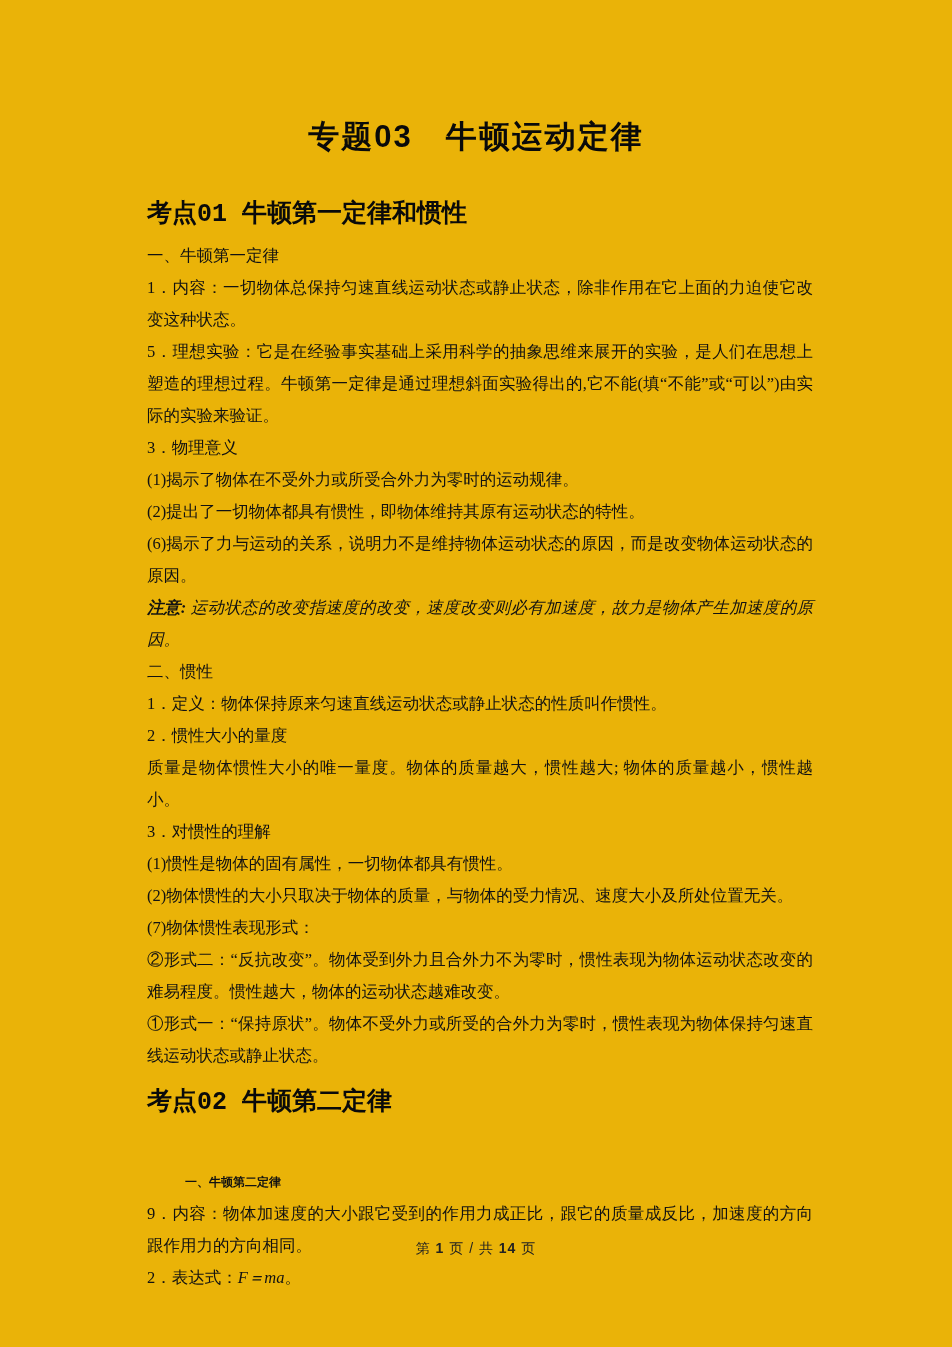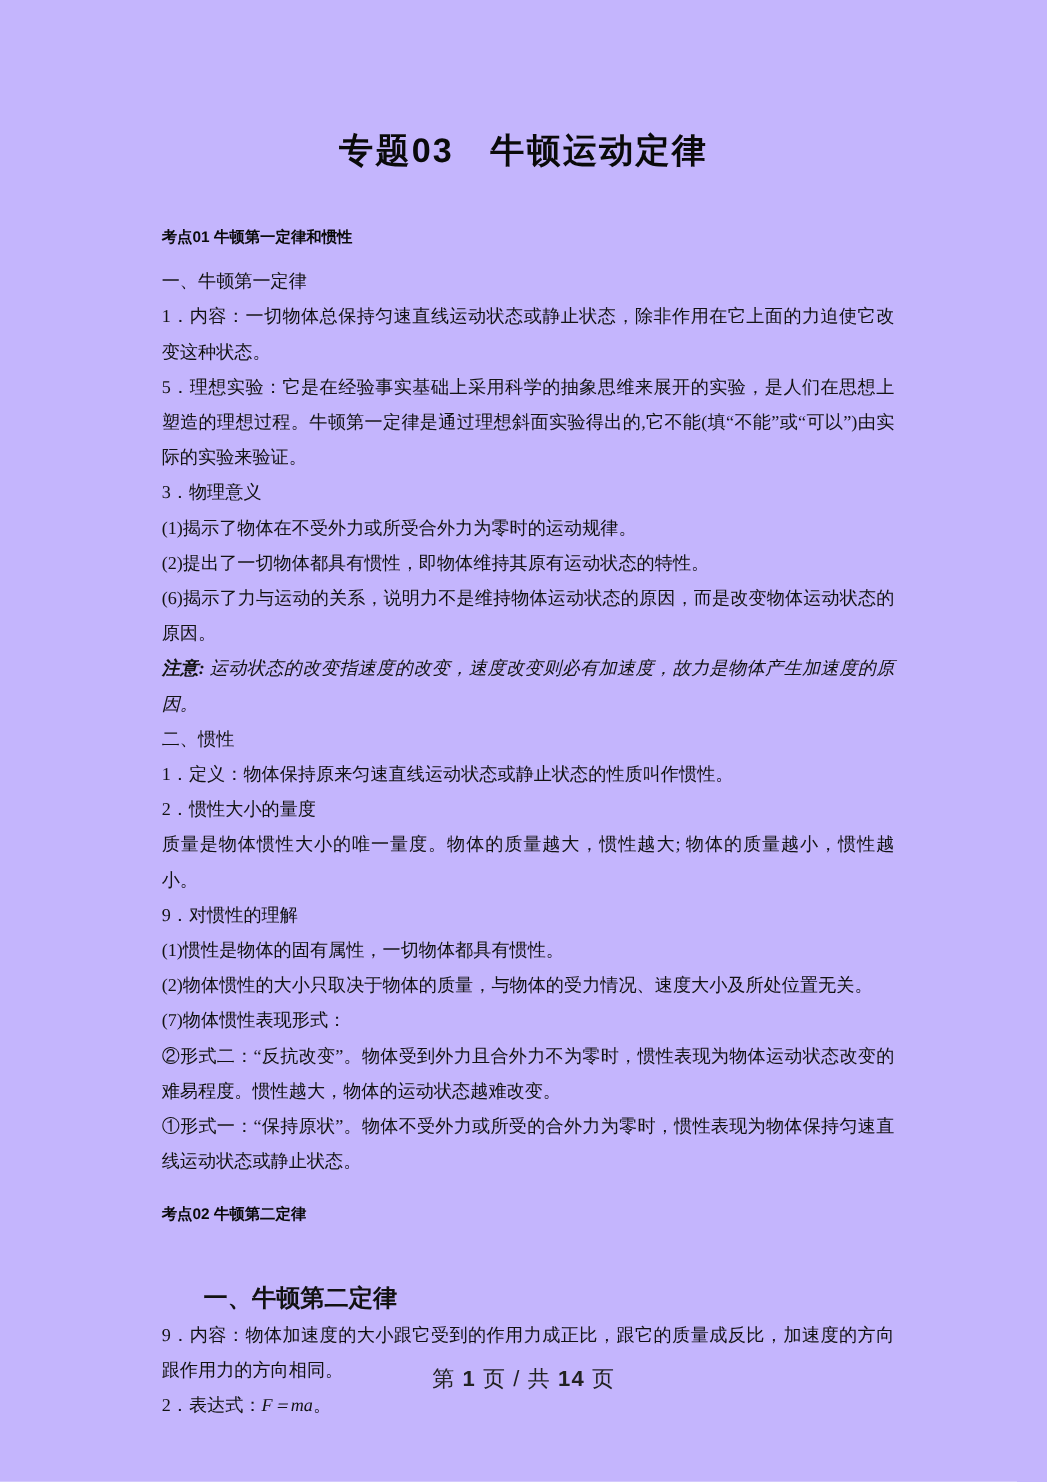--- a/index.html
+++ b/index.html
@@ -6,21 +6,21 @@
   html, body { background: #ffffff; }
   body {
     width: 952px; height: 1347px;
     font-family: "Liberation Serif", "DejaVu Serif", serif;
     color: #121212;
     position: relative;
     overflow: hidden;
   }
   .page {
     position: absolute; inset: 0;
-    background: #c4b5fd;
+    background: #eab308;
   }
   .doc-title {
     position: absolute;
     top: 116px; left: 0; width: 100%;
     text-align: center;
     font-family: "Liberation Sans", "DejaVu Sans", sans-serif;
     font-size: 31px;
     font-weight: 700;
     letter-spacing: 2px;
     color: #0a0a0a;
@@ -28,45 +28,45 @@
   .content {
     position: absolute;
     top: 200px; left: 147px;
     width: 666px;
     font-size: 16.5px;
     line-height: 32px;
     text-align: justify;
     text-justify: inter-ideograph;
   }
   .kaodian {
-    font-family: Liberation Sans, sans-serif;
-    font-size: 14px;
+    font-family: Liberation Mono, monospace;
+    font-size: 25px;
     line-height: 30px;
     font-weight: 700;
     color: #0a0a0a;
     margin: 0 0 10px 0;
   }
   .kaodian.second { margin-top: 16px; margin-bottom: 20px; }
   .para { margin: 0; }
   .sub2-title {
     font-weight: 700;
-    font-size: 22px;
+    font-size: 12px;
     padding-left: 38px;
-    font-family: Liberation Mono, monospace;
+    font-family: Liberation Sans, sans-serif;
     margin-top: 48px;
   }
   .note-label { font-weight: 700; font-style: italic; }
   .note-text  { font-style: italic; }
   .formula    { font-style: italic; font-family: "Liberation Serif", serif; }
   .footer {
     position: absolute;
     top: 1240px; left: 0; width: 100%;
     text-align: center;
     font-family: "Liberation Sans", "DejaVu Sans", sans-serif;
-    font-size: 20px;
+    font-size: 14px;
     color: #222222;
     letter-spacing: 1px;
   }
   .footer .num { font-weight: 700; }
 </style>
 </head>
 <body>
 
 <div class="page">
 
@@ -83,21 +83,21 @@
     <p class="para">(1)揭示了物体在不受外力或所受合外力为零时的运动规律。</p>
     <p class="para">(2)提出了一切物体都具有惯性，即物体维持其原有运动状态的特性。</p>
     <p class="para">(6)揭示了力与运动的关系，说明力不是维持物体运动状态的原因，而是改变物体运动状态的原因。</p>
 
     <p class="para"><span class="note-label">注意:</span> <span class="note-text">运动状态的改变指速度的改变，速度改变则必有加速度，故力是物体产生加速度的原因。</span></p>
 
     <p class="para">二、惯性</p>
     <p class="para">1．定义：物体保持原来匀速直线运动状态或静止状态的性质叫作惯性。</p>
     <p class="para">2．惯性大小的量度</p>
     <p class="para">质量是物体惯性大小的唯一量度。物体的质量越大，惯性越大; 物体的质量越小，惯性越小。</p>
-    <p class="para">9．对惯性的理解</p>
+    <p class="para">3．对惯性的理解</p>
     <p class="para">(1)惯性是物体的固有属性，一切物体都具有惯性。</p>
     <p class="para">(2)物体惯性的大小只取决于物体的质量，与物体的受力情况、速度大小及所处位置无关。</p>
     <p class="para">(7)物体惯性表现形式：</p>
     <p class="para">②形式二：“反抗改变”。物体受到外力且合外力不为零时，惯性表现为物体运动状态改变的难易程度。惯性越大，物体的运动状态越难改变。</p>
     <p class="para">①形式一：“保持原状”。物体不受外力或所受的合外力为零时，惯性表现为物体保持匀速直线运动状态或静止状态。</p>
 
     <h2 class="kaodian second">考点02 牛顿第二定律</h2>
 
     <p class="para sub2-title">一、牛顿第二定律</p>
     <p class="para">9．内容：物体加速度的大小跟它受到的作用力成正比，跟它的质量成反比，加速度的方向跟作用力的方向相同。</p>

